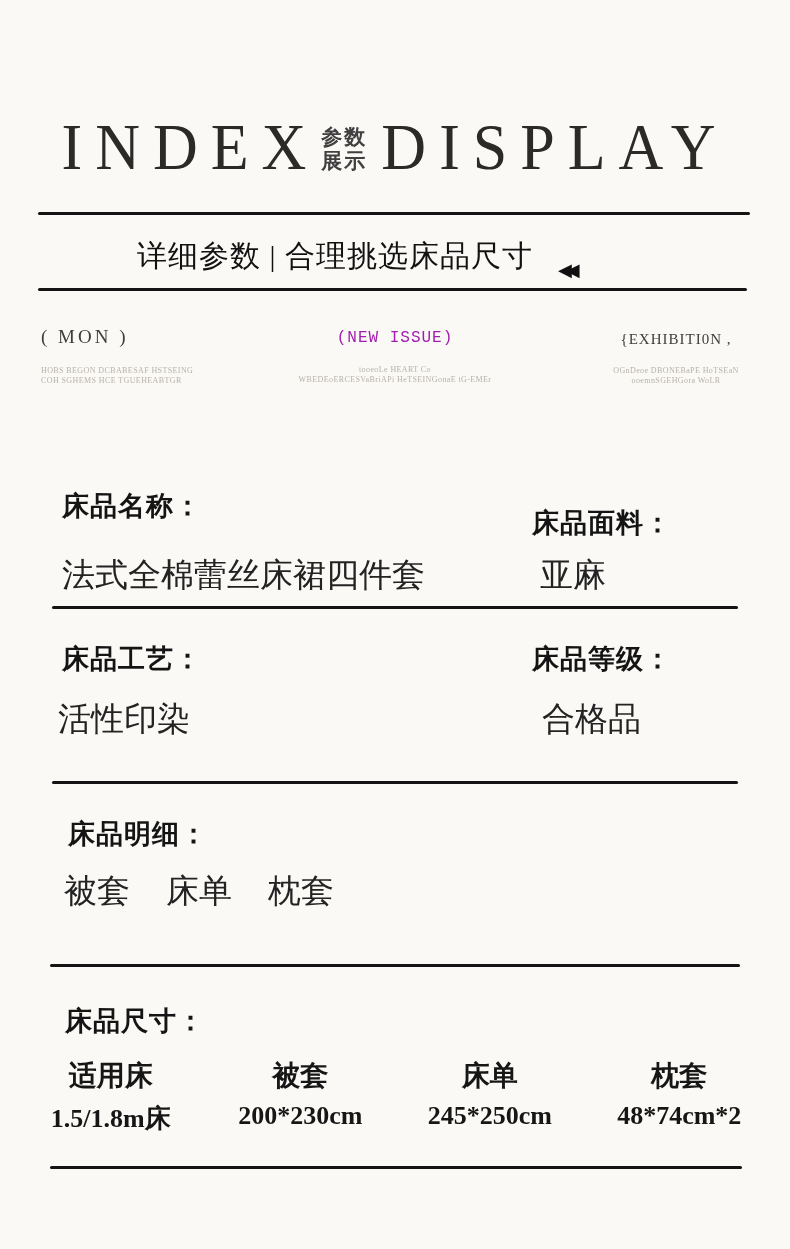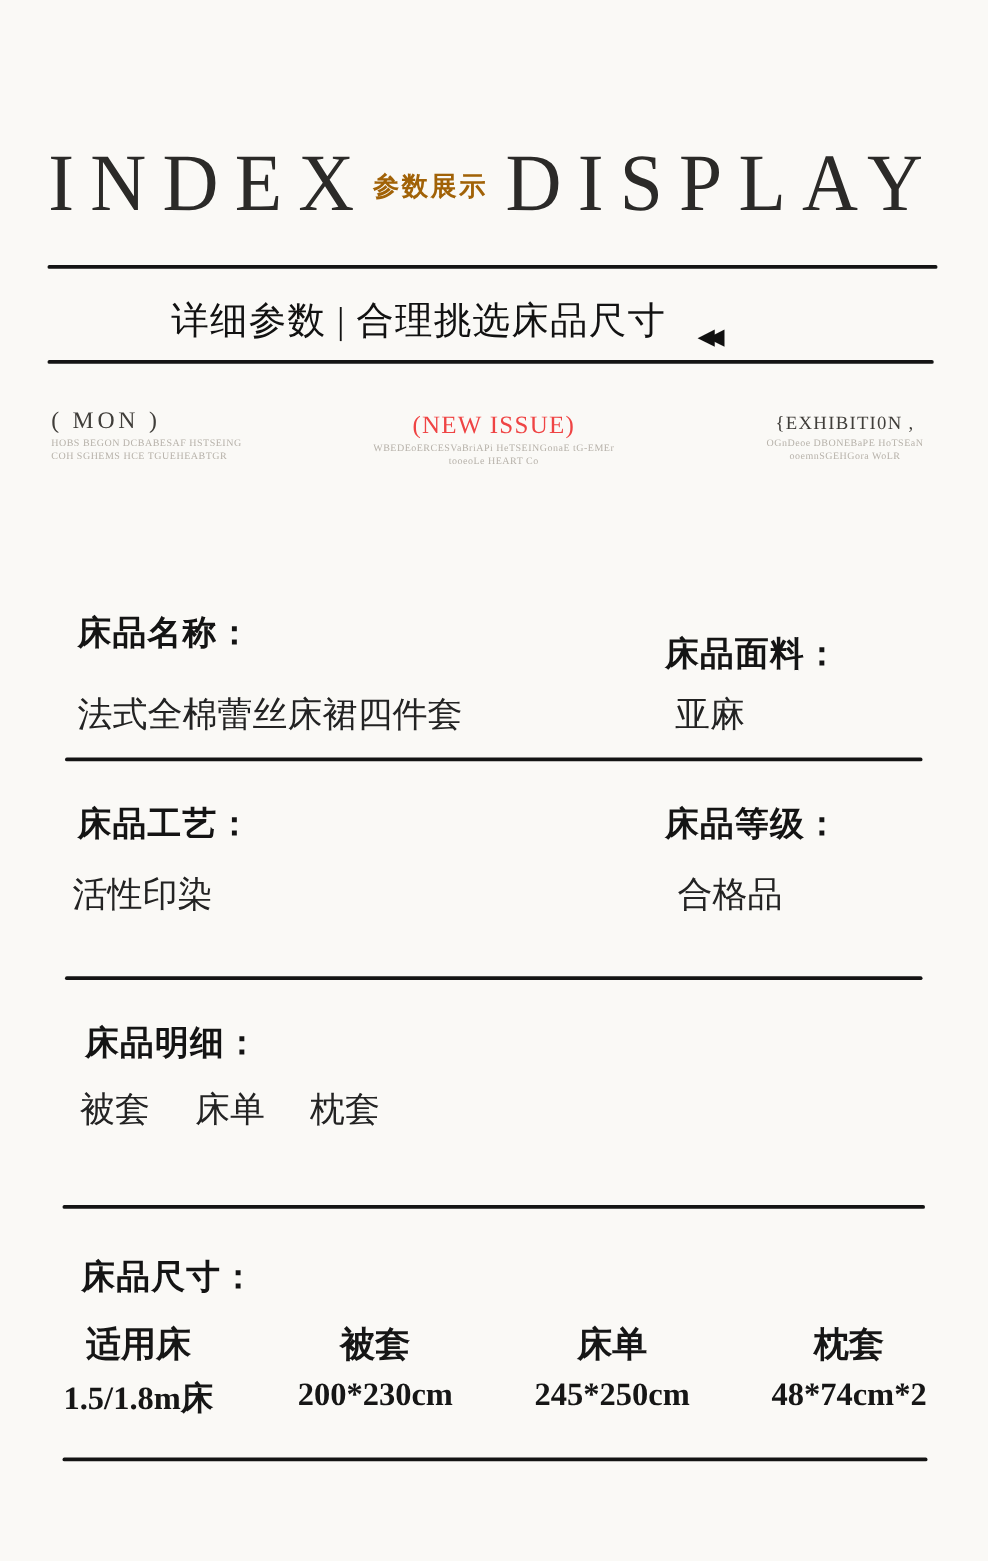--- a/index.html
+++ b/index.html
@@ -11,59 +11,59 @@
   
   .hero{
     position:absolute;top:112px;left:0;right:0;
     display:flex;align-items:center;justify-content:center;
   }
   .hero-word{
     font-size:62px;font-weight:400;letter-spacing:13px;
     color:#2b2a28;transform:scaleY(1.05);white-space:nowrap;
   }
   .hero-stack{
-    display:flex;justify-content:center;
+    display:flex;flex-direction:column;justify-content:center;
     font-size:21px;line-height:1.12;font-weight:600;letter-spacing:2px;
-    color:#a16207;margin:4px 14px 0 2px;
+    color:#404040;margin:4px 14px 0 2px;
   }
   
   .rule{position:absolute;background:#141414;height:3px;border-radius:2px;}
   .rule-top1{top:212px;left:38px;width:712px;}
   .rule-top2{top:288px;left:38px;width:709px;}
   .rule-s1{top:606px;left:52px;width:686px;height:3px;}
   .rule-s2{top:781px;left:52px;width:686px;height:3px;}
   .rule-s3{top:964px;left:50px;width:690px;height:3px;}
   .rule-s4{top:1166px;left:50px;width:692px;height:3px;}
   
   .subtitle{
     position:absolute;top:236px;left:137px;
     font-size:30px;letter-spacing:1px;color:#121212;white-space:nowrap;
   }
   .arrows{
     position:absolute;top:259px;left:558px;
     font-size:18px;letter-spacing:-6px;color:#101010;
   }
   
   .tiny{
-    font-size:8px;color:#b7b2aa;line-height:1.3;margin-top:2px;
+    font-size:8px;color:#b7b2aa;line-height:1.3;margin-top:18px;
     letter-spacing:.4px;white-space:nowrap;
   }
   .info-left{position:absolute;top:326px;left:41px;text-align:left;}
   .info-left .title{font-size:19px;letter-spacing:3px;color:#403e3a;}
   .info-center{position:absolute;top:329px;left:0;right:0;text-align:center;}
-  .info-center .title{font-size:20px;letter-spacing:1px;color:#ef4444;}
+  .info-center .title{font-size:16px;letter-spacing:1px;color:#a21caf;font-family:Liberation Mono, monospace;}
   .info-right{position:absolute;top:331px;right:14px;width:200px;text-align:center;}
   .info-right .title{font-size:15px;letter-spacing:1px;color:#403e3a;}
   
   .spec-label{
     position:absolute;font-size:27px;font-weight:600;
     letter-spacing:1px;color:#141414;white-space:nowrap;
   }
   .spec-value{
-    position:absolute;font-size:28px;font-weight:400;
+    position:absolute;font-size:33px;font-weight:400;
     color:#232323;white-space:nowrap;text-align:center;
   }
   .l-name{top:488px;left:62px;}   .l-fabric{top:488px;left:532px;margin-top:17px;}
   .v-name{top:553px;left:62px;}   .v-fabric{top:553px;left:540px;}
   .l-craft{top:641px;left:62px;}  .l-grade{top:641px;left:532px;}
   .v-craft{top:697px;left:58px;}  .v-grade{top:697px;left:542px;}
   .l-detail{top:816px;left:68px;}
   .v-detail{top:869px;left:64px;display:flex;gap:36px;}
   .l-size{top:1003px;left:65px;}
   
@@ -95,22 +95,22 @@
 <div class="info-left">
   <div class="title">( MON )</div>
   <div class="tiny">
     <div>HOBS BEGON DCBABESAF HSTSEING</div>
     <div>COH SGHEMS HCE TGUEHEABTGR</div>
   </div>
 </div>
 <div class="info-center">
   <div class="title">(NEW ISSUE)</div>
   <div class="tiny">
+    <div>tooeoLe HEART Co</div>
     <div>WBEDEoERCESVaBriAPi HeTSEINGonaE tG-EMEr</div>
-    <div>tooeoLe HEART Co</div>
   </div>
 </div>
 <div class="info-right">
   <div class="title">{EXHIBITI0N ,</div>
   <div class="tiny">
     <div>OGnDeoe DBONEBaPE HoTSEaN</div>
     <div>ooemnSGEHGora WoLR</div>
   </div>
 </div>
 

